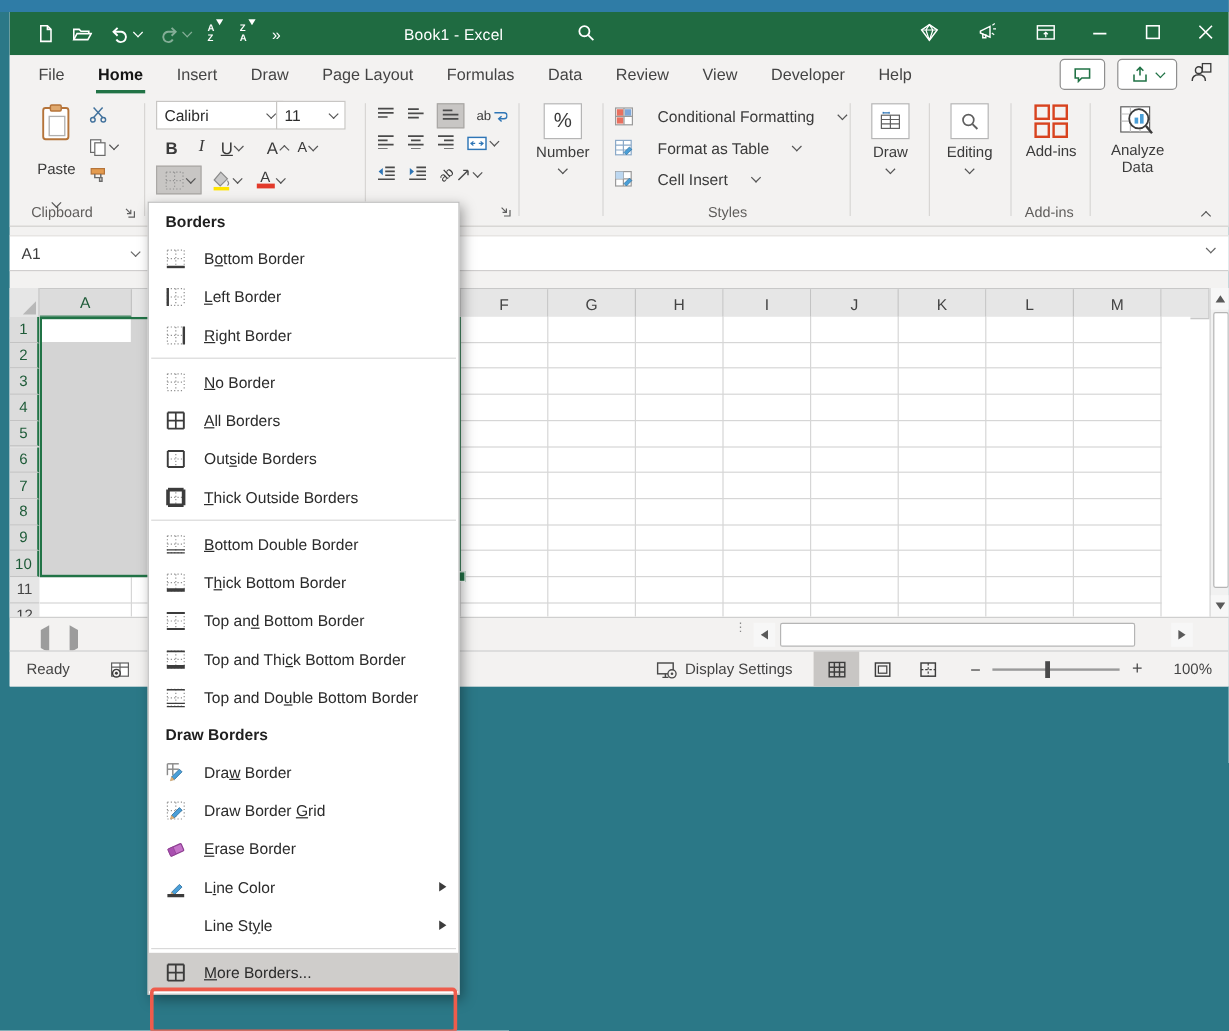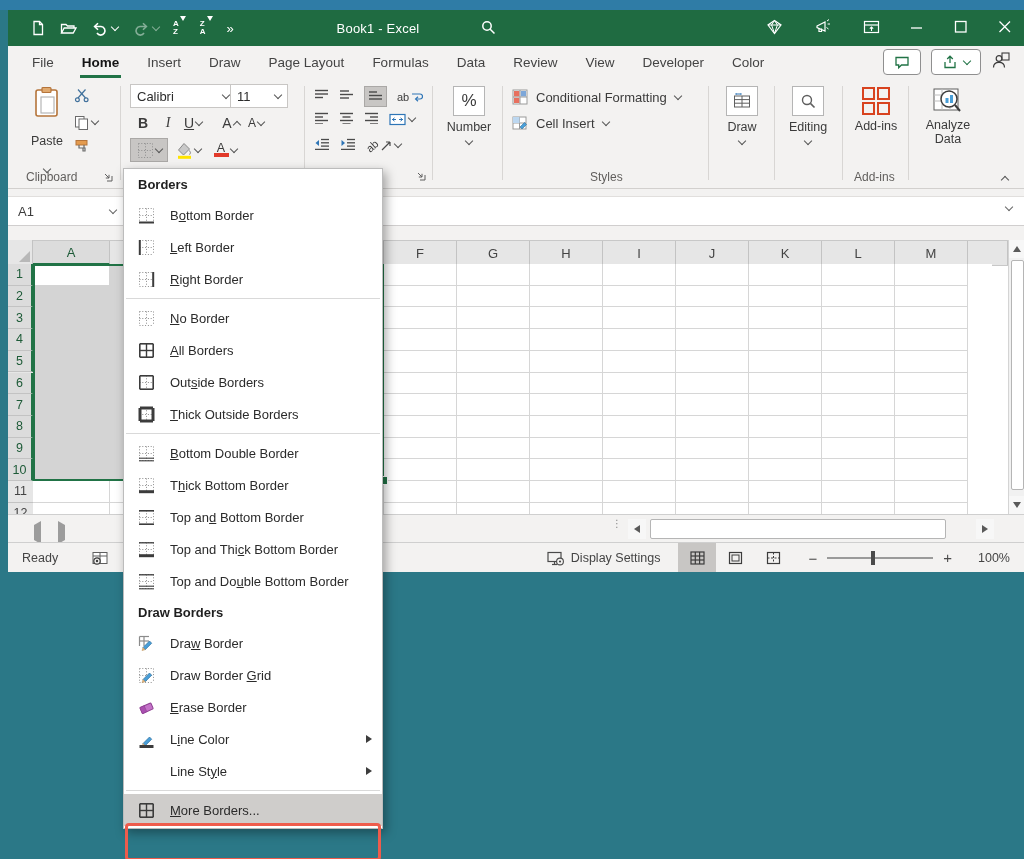--- a/index.html
+++ b/index.html
@@ -37,21 +37,21 @@
   
   #ribbon{left:0;top:68px;width:100%;height:110px;background:#f3f2f1;border-bottom:1px solid #d2d0ce;}
   .vsep{position:absolute;top:8px;bottom:8px;width:1px;background:#d8d6d4;}
   .gl{position:absolute;top:92px;font-size:12px;color:#605e5c;}
   .bigbtn{display:flex;flex-direction:column;align-items:center;}
   .smallrow{display:flex;align-items:center;gap:3px;}
   .combo{background:#fff;border:1px solid #c8c6c4;height:22px;display:flex;align-items:center;padding:0 6px;justify-content:space-between;font-size:13px;color:#2b2b2b;}
   .fbtn{height:22px;min-width:22px;display:flex;align-items:center;justify-content:center;gap:2px;color:#3b3b3b;}
   .pressed{background:#c8c6c4;border:1px solid #aaa8a6;}
   .ribtxt{font-size:12.5px;color:#3b3b3b;}
-  .styrow{display:flex;align-items:center;gap:8px;height:26px;font-size:13px;color:#3b3b3b;}
+  .styrow{display:flex;align-items:center;gap:20px;height:26px;font-size:13px;color:#3b3b3b;}
   .colbar{display:block;width:15px;height:4px;margin-top:-1px;}
 
   
   #formularow{left:0;top:186px;width:100%;height:28px;background:#fff;border-top:1px solid #e1dfdd;border-bottom:1px solid #d0cece;display:flex;align-items:stretch;}
   #namebox{width:108px;display:flex;align-items:center;padding-left:10px;border-right:1px solid #e1dfdd;gap:0;position:relative;}
   #namebox .nbchev{position:absolute;right:10px;color:#666;}
   #fxarea{flex:1;position:relative;}
   #fxexpand{position:absolute;right:12px;top:10px;color:#666;}
 
   
@@ -215,21 +215,21 @@
           <div class="rtab">File</div>
           <div class="rtab active">Home</div>
           <div class="rtab">Insert</div>
           <div class="rtab">Draw</div>
           <div class="rtab">Page Layout</div>
           <div class="rtab">Formulas</div>
           <div class="rtab">Data</div>
           <div class="rtab">Review</div>
           <div class="rtab">View</div>
           <div class="rtab">Developer</div>
-          <div class="rtab">Color</div>
+          <div class="rtab">Help</div>
         </div>
       <div class="tabctl">
         <span class="pill">
           <svg width="16" height="15">
               <path d="M2,2.5 h12 v7.5 h-6.5 l-2.8,2.8 v-2.8 h-2.7 z" fill="none" stroke="#217346" stroke-width="1.3"></path>
             </svg>
         </span>
         <span class="pill">
           <svg width="16" height="15">
               <path d="M8,1.5 V8 M5.2,4 L8,1.2 L10.8,4 M3,7 V12.5 H13 V7" fill="none" stroke="#217346" stroke-width="1.3"></path>
@@ -457,20 +457,31 @@
         <div class="styrow">
           <svg width="16" height="16">
               <rect x="1" y="1" width="14" height="14" fill="#fff" stroke="#9a9a9a"></rect>
               <rect x="2" y="2" width="5.5" height="5.5" fill="#e8705f"></rect>
               <rect x="2" y="8.8" width="5.5" height="5.2" fill="#e8705f"></rect>
               <rect x="8.8" y="2" width="5.2" height="5.5" fill="#7da7d9"></rect>
               <line x1="8" y1="1" x2="8" y2="15" stroke="#9a9a9a"></line>
               <line x1="1" y1="8" x2="15" y2="8" stroke="#9a9a9a"></line>
             </svg>
           <span>Conditional Formatting</span>
+            <span class="cv" style="color:#555;"></span>
+        </div>
+        <div class="styrow">
+          <svg width="16" height="16">
+              <rect x="1" y="2" width="13" height="12" fill="#fff" stroke="#8aa9c8"></rect>
+              <line x1="1" y1="6" x2="14" y2="6" stroke="#8aa9c8"></line>
+              <line x1="1" y1="10" x2="14" y2="10" stroke="#8aa9c8"></line>
+              <line x1="7.5" y1="2" x2="7.5" y2="14" stroke="#8aa9c8"></line>
+              <path d="M8,12 L12.5,7.5 L14.5,9.5 L10,14 Z" fill="#4a9fd8" stroke="#2c6f9e" stroke-width="0.6"></path>
+            </svg>
+          <span>Format as Table</span>
             <span class="cv" style="color:#555;"></span>
         </div>
         <div class="styrow">
           <svg width="16" height="16">
               <rect x="1" y="2" width="13" height="12" fill="#fff" stroke="#9a9a9a"></rect>
               <line x1="1" y1="8" x2="14" y2="8" stroke="#9a9a9a"></line>
               <line x1="7.5" y1="2" x2="7.5" y2="14" stroke="#9a9a9a"></line>
               <rect x="1" y="2" width="6.5" height="6" fill="#bcd7f0"></rect>
               <path d="M8,12 L12.5,7.5 L14.5,9.5 L10,14 Z" fill="#4a9fd8" stroke="#2c6f9e" stroke-width="0.6"></path>
             </svg>

